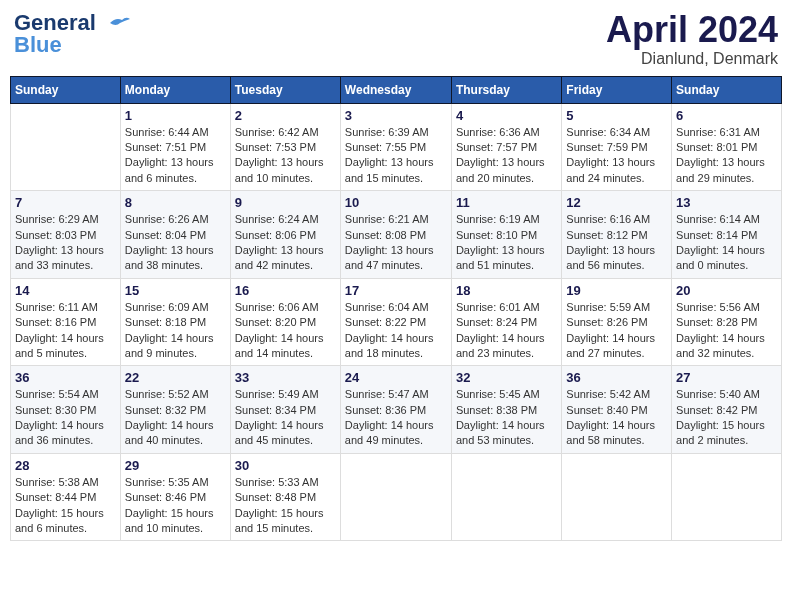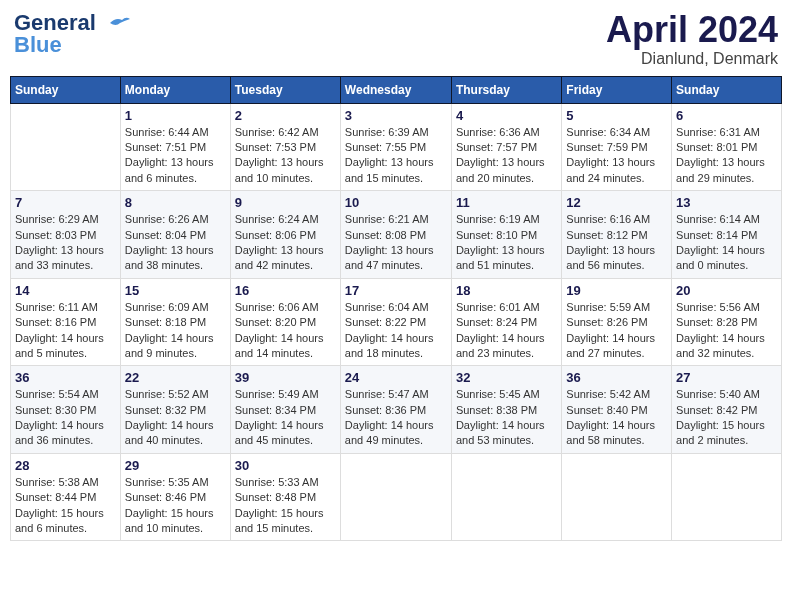--- a/index.html
+++ b/index.html
@@ -202,21 +202,21 @@
       <tr>
         <td>
           <div class="day-num">36</div>
           <div class="day-info">Sunrise: 5:54 AM<br>Sunset: 8:30 PM<br>Daylight: 14 hours and 36 minutes.</div>
         </td>
         <td>
           <div class="day-num">22</div>
           <div class="day-info">Sunrise: 5:52 AM<br>Sunset: 8:32 PM<br>Daylight: 14 hours and 40 minutes.</div>
         </td>
         <td>
-          <div class="day-num">39</div>
+          <div class="day-num">33</div>
           <div class="day-info">Sunrise: 5:49 AM<br>Sunset: 8:34 PM<br>Daylight: 14 hours and 45 minutes.</div>
         </td>
         <td>
           <div class="day-num">24</div>
           <div class="day-info">Sunrise: 5:47 AM<br>Sunset: 8:36 PM<br>Daylight: 14 hours and 49 minutes.</div>
         </td>
         <td>
           <div class="day-num">32</div>
           <div class="day-info">Sunrise: 5:45 AM<br>Sunset: 8:38 PM<br>Daylight: 14 hours and 53 minutes.</div>
         </td>

